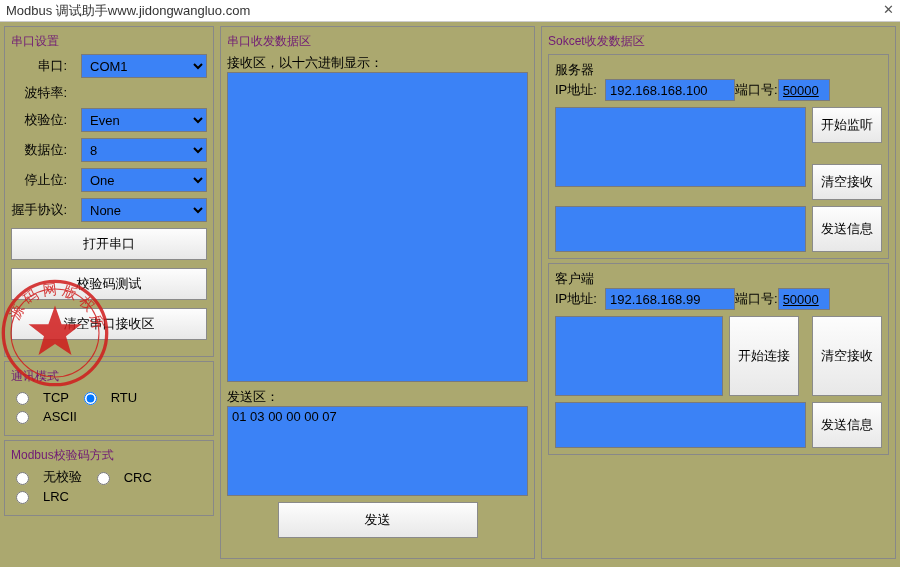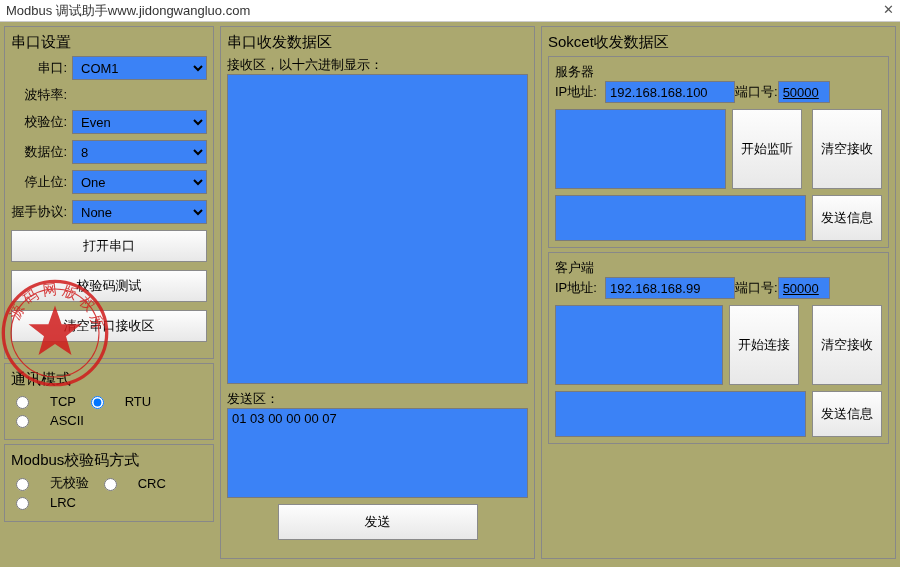--- a/index.html
+++ b/index.html
@@ -5,29 +5,29 @@
   * { box-sizing: border-box; font-family: "Microsoft YaHei", Arial, sans-serif; font-size: 13px; }
   body { margin: 0; background: #aba86f; width: 900px; height: 567px; overflow: hidden; }
   .titlebar { background: #fff; border-bottom: 1px solid #ccc; height: 22px; padding: 2px 6px; color: #333; }
   .winclose { float: right; color: #555; }
   .main { display: flex; padding: 4px; gap: 6px; height: calc(100% - 22px); }
   .col { display: flex; flex-direction: column; }
   .col1 { width: 210px; }
   .col2 { flex: 1; }
   .col3 { width: 355px; }
   .group { border: 1px solid #888; padding: 6px 6px 8px 6px; margin-bottom: 4px; position: relative; }
-  .group-title { color: #000000; margin-bottom: 4px; font-size: 15px; }
-  .row { display: flex; align-items: center; margin-bottom: 6px; gap: 5px; }
+  .group-title { color: #701a75; margin-bottom: 4px; font-size: 12px; }
+  .row { display: flex; align-items: center; margin-bottom: 6px; gap: 14px; }
   .lbl { width: 56px; text-align: right; }
   select, input[type=text], textarea { background: #3b82f6; border: 1px solid #7a7a7a; padding: 2px 4px; }
   select { height: 24px; }
   .serial-sel { flex: 1; height: 24px; }
   .btn { background: linear-gradient(#fdfdfd,#e8e8e8); border: 1px solid #8a8a8a; padding: 6px 10px; text-align: center; cursor: pointer; }
   .widebtn { width: 100%; margin-bottom: 8px; }
-  .radio-row label { display: inline-flex; align-items: center; gap: 18px; margin-right: 6px; }
+  .radio-row label { display: inline-flex; align-items: center; gap: 11px; margin-right: 6px; }
   textarea { width: 100%; resize: none; }
   .ta-recv { height: 310px; }
   .ta-send { height: 90px; }
   .sendbtn { width: 200px; margin: 6px auto 0 auto; display: block; padding: 8px; }
   .sock-sub { border: 1px solid #888; padding: 6px; margin-bottom: 4px; }
   .sock-row { display: flex; align-items: center; margin-bottom: 6px; }
   .sock-lbl { width: 50px; }
   .ip-in { width: 130px; height: 22px; }
   .port-in { width: 52px; height: 22px; text-decoration: underline; }
   .flexta { display: flex; gap: 6px; margin-bottom: 6px; }
@@ -147,21 +147,21 @@
       <div class="sock-sub">
         <div>服务器</div>
         <div class="sock-row">
           <span class="sock-lbl">IP地址:</span>
           <input class="ip-in" type="text" value="192.168.168.100" style="">
           <span>端口号:</span>
           <input class="port-in" type="text" value="50000" style="">
         </div>
         <div class="flexta">
           <textarea style="height: 80px;"></textarea>
-          <div style="display:flex;flex-direction:row;gap:10px">
+          <div style="display:flex;flex-direction:column;gap:21px">
             <button class="btn sidebtn">开始监听</button>
             <button class="btn sidebtn">清空接收</button>
           </div>
         </div>
         <div class="flexta" style="margin-bottom:0">
           <textarea style="height: 46px;"></textarea>
           <button class="btn sidebtn">发送信息</button>
         </div>
       </div>
 

